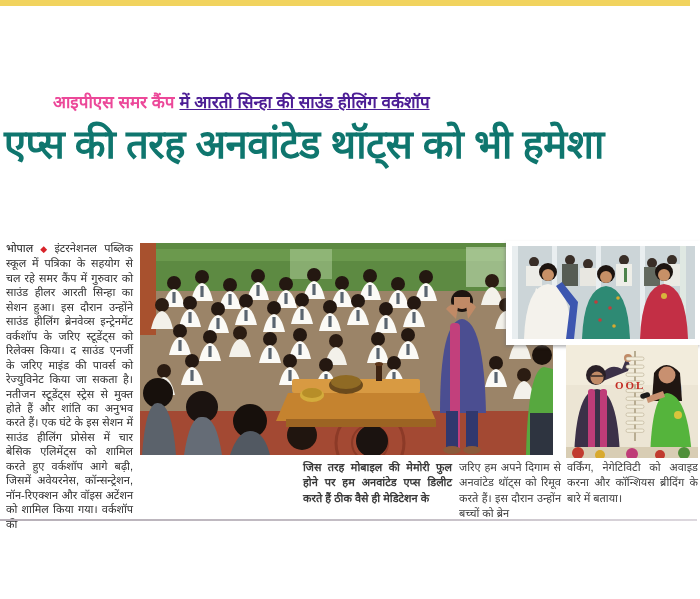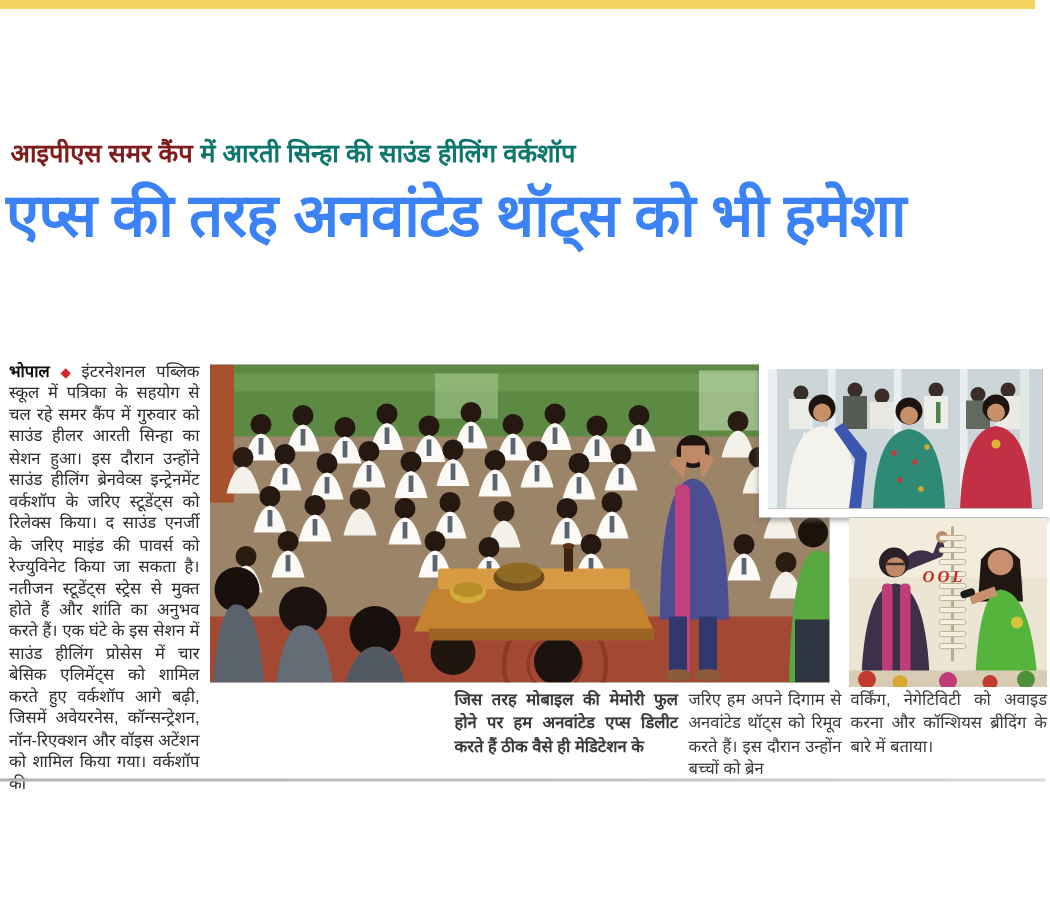--- a/index.html
+++ b/index.html
@@ -3,39 +3,39 @@
 <meta charset="utf-8">
 <style>
   html,body{margin:0;padding:0;background:#ffffff;}
   #page{position:relative;width:700px;height:599px;background:#ffffff;overflow:hidden;
         font-family:"Liberation Sans","DejaVu Sans",sans-serif;}
   .abs{position:absolute;}
 
   #accent-rule{left:0;top:77;width:690px;height:6px;background:#f1d35e;}
 
   #kicker{left:7px;top:91px;font-size:17px;line-height:23px;font-weight:700;white-space:nowrap;color:#1a1a1a;}
-  #kicker .hl{color:#7f1d1d;}
-  #kicker .rest{margin-left:5px;font-weight:700;color:#0f766e;}
-
-  #headline{left:4px;top:119px;color:#3b82f6;font-weight:800;font-size:40px;line-height:51px;
+  #kicker .hl{color:#ec4899;margin-left:46px;}
+  #kicker .rest{margin-left:5px;font-weight:700;color:#4c1d95;text-decoration:underline;}
+
+  #headline{left:4px;top:119px;color:#0f766e;font-weight:800;font-size:40px;line-height:51px;
             white-space:nowrap;letter-spacing:-0.5px;}
 
   #body-col{left:6px;top:241px;width:127px;font-size:11px;line-height:14.45px;text-align:justify;
             color:#2d2d2d;}
-  #body-col .dateline{font-weight:700;color:#111;}
+  #body-col .dateline{font-weight:400;color:#111;}
   #body-col .diamond{color:#d8232a;font-size:9px;padding:0 3px;}
 
   .photo{overflow:hidden;background:#888;}
   #main-photo{left:140px;top:243px;width:413px;height:212px;}
   #photo-card-tr{left:506px;top:241px;width:194px;height:104px;background:#fff;
                  box-shadow:-1px 2px 3px rgba(110,110,110,.5);padding:5px 5px 6px 6px;box-sizing:border-box;}
   #photo-card-tr .inner{width:100%;height:100%;overflow:hidden;}
   #photo-br{left:566px;top:345px;width:132px;height:113px;}
   #board-text{left:615px;top:379px;font-size:11px;font-weight:700;color:#c32a22;letter-spacing:2px;
-              font-family:"Liberation Serif","DejaVu Serif",serif;font-style:italic;}
+              font-family:"Liberation Serif","DejaVu Serif",serif;}
 
   .caption{top:460px;font-size:11px;line-height:15.4px;text-align:justify;color:#3a3a3a;}
   #cap-1{left:140px;width:158px;}
   #cap-2{left:303px;width:149px;font-weight:bold;}
   #cap-3{left:459px;width:102px;}
   #cap-4{left:567px;width:131px;}
 
   #divider{left:0;top:519px;width:697px;height:2px;
            background:linear-gradient(to right,#b7b0b8 0%,#c6c0c7 60%,#ddd8de 100%);}
   svg{display:block;}

